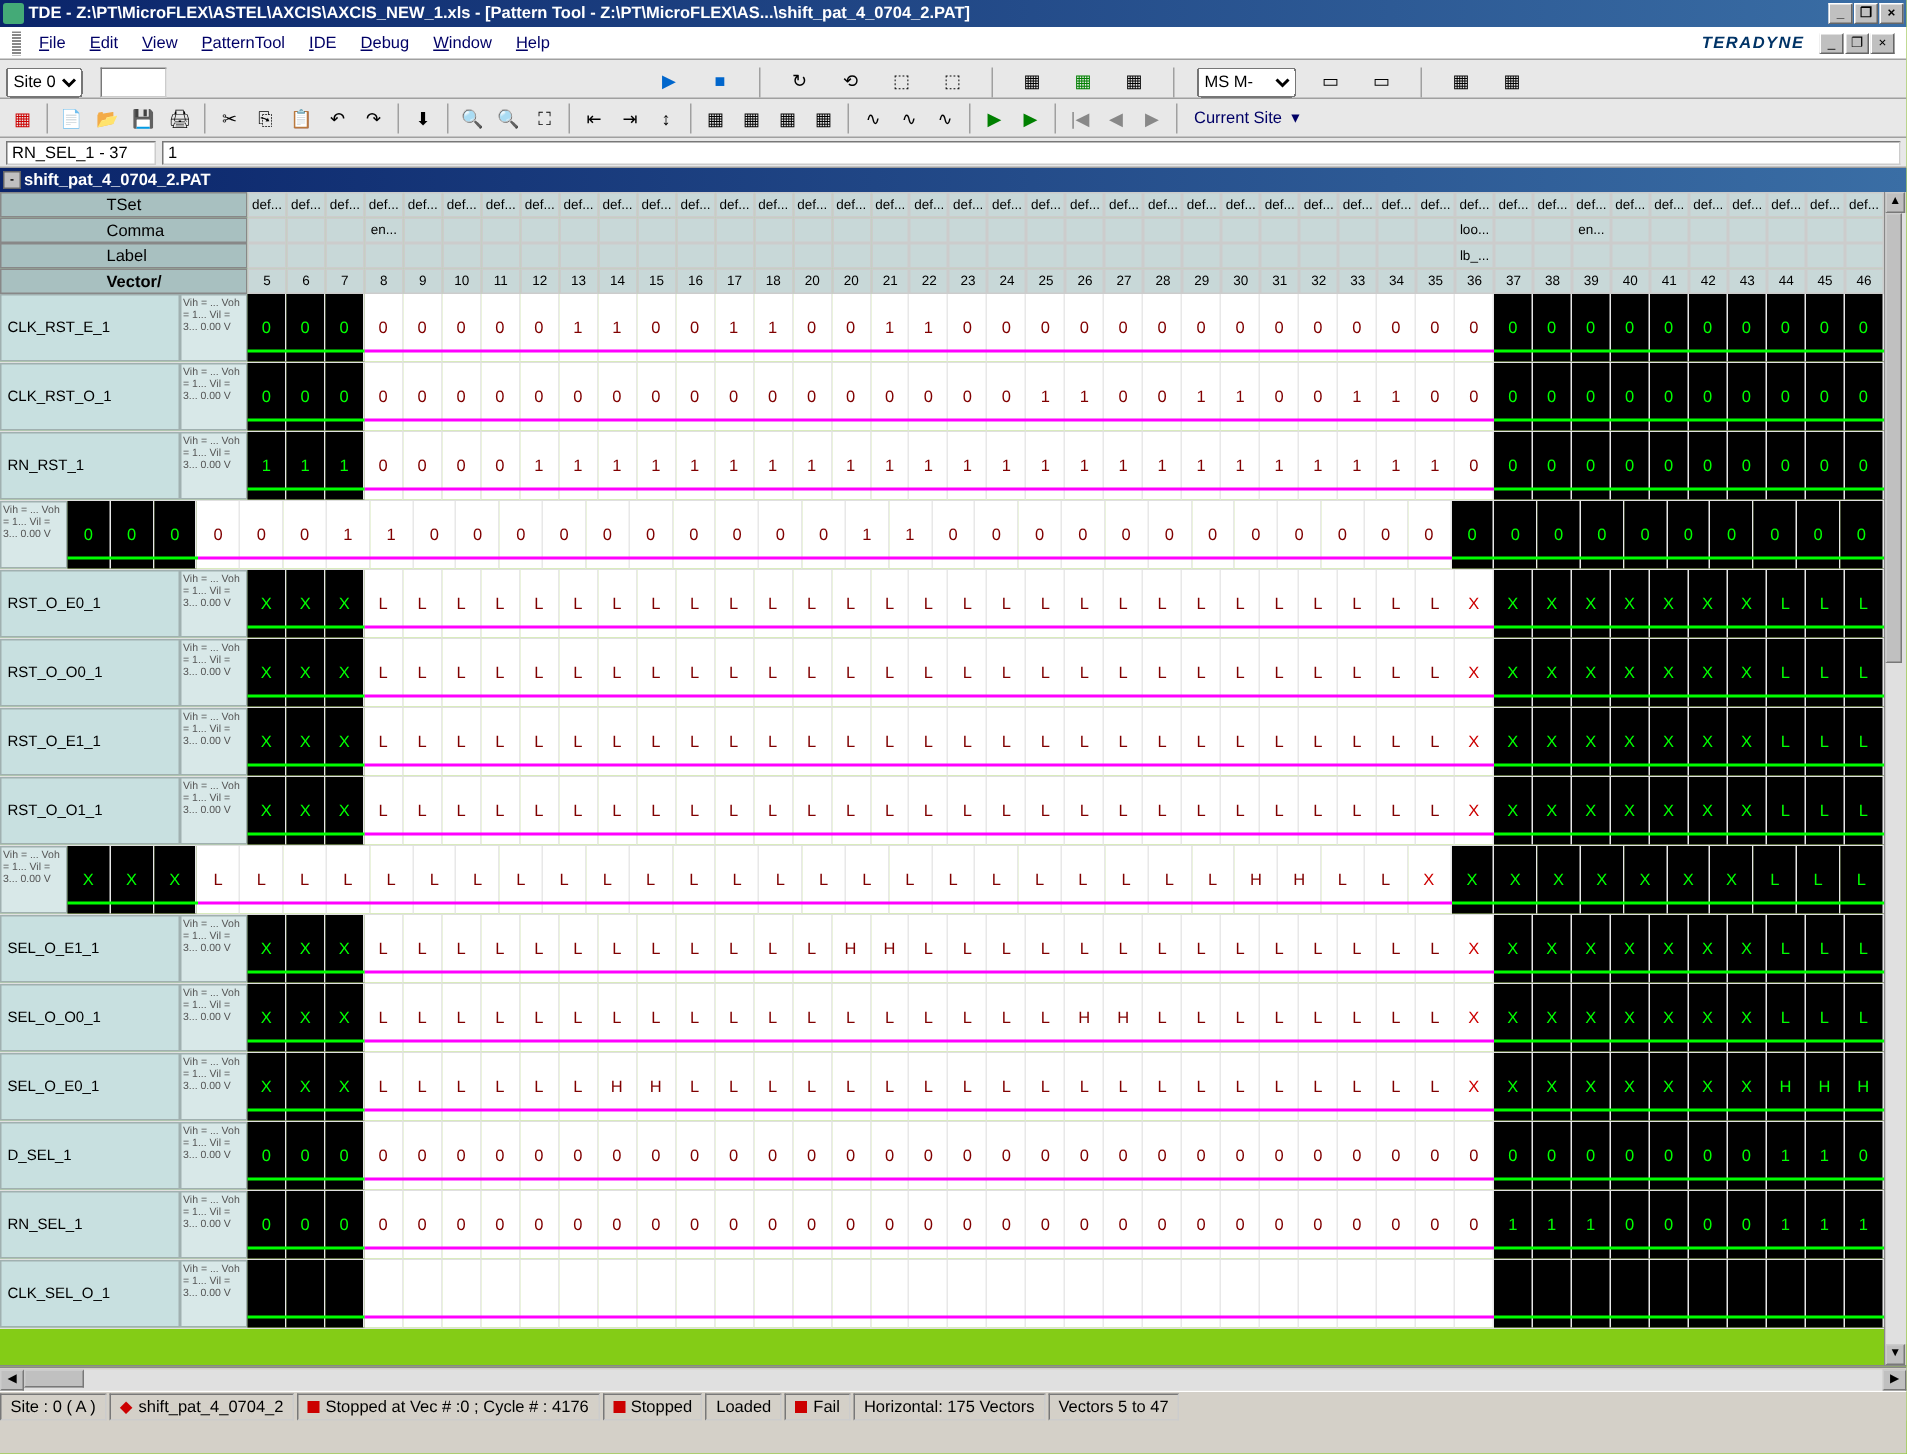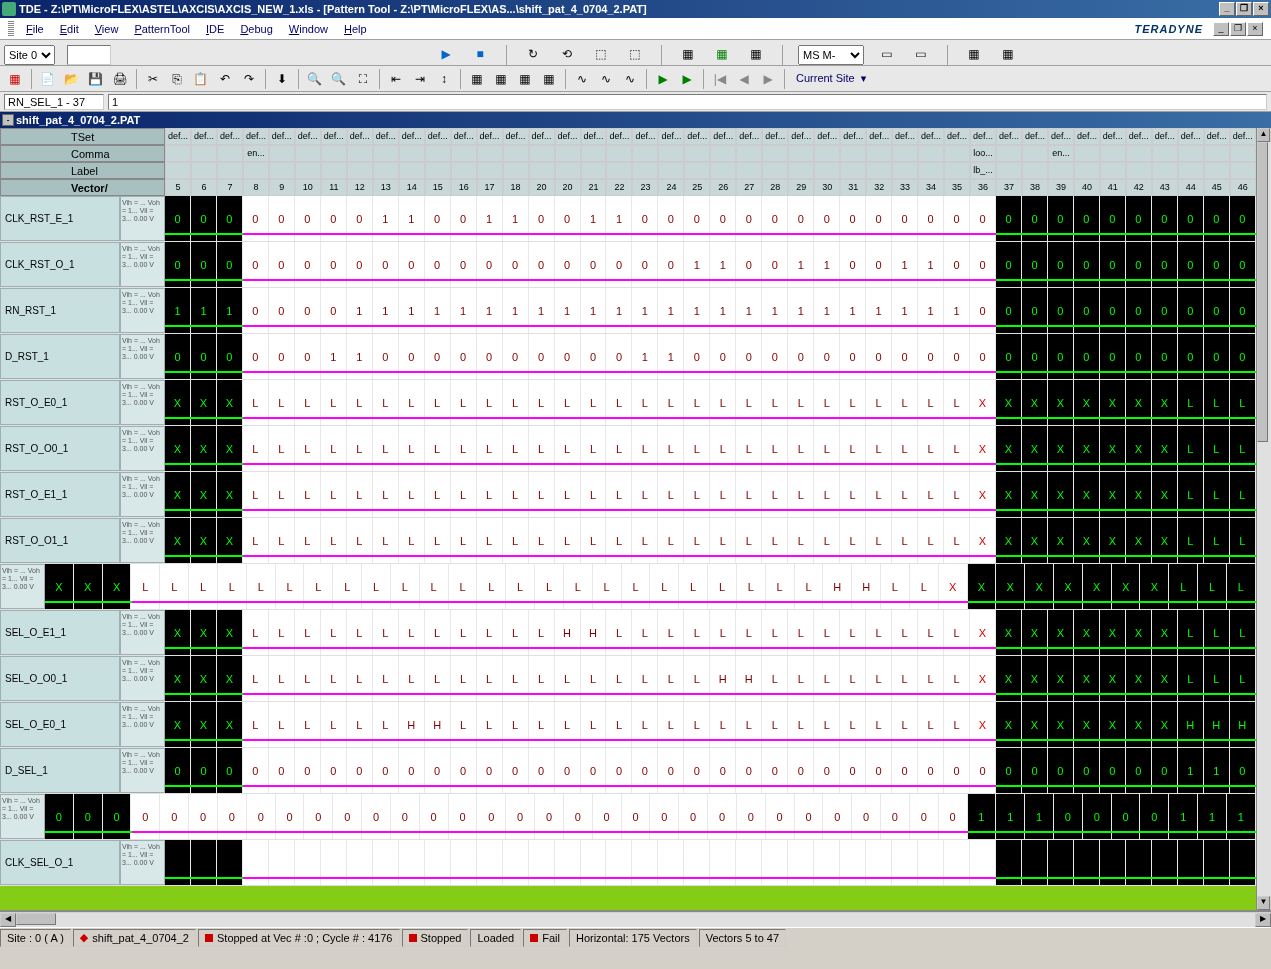--- a/index.html
+++ b/index.html
@@ -533,21 +533,20 @@
             <div class="sig-cell dark">0</div>
             <div class="sig-cell dark">0</div>
             <div class="sig-cell dark">0</div>
             <div class="sig-cell dark">0</div>
             <div class="wave-line" style="left: 7.14286%; right: 23.8095%; bottom: 6px;"></div>
             <div class="wave-line green" style="left: 76.1905%; right: 0px; bottom: 6px;"></div>
             <div class="wave-line green" style="left: 0px; width: 7.14286%; bottom: 6px;"></div>
           </div>
         </div>
         <div class="sig-row">
-          <div class="sig-label">D_RST_1</div>
           <div class="sig-params">Vih = ...
 Voh = 1...
 Vil = 3...
 0.00 V</div>
           <div class="sig-cells">
             <div class="sig-cell dark">0</div>
             <div class="sig-cell dark">0</div>
             <div class="sig-cell dark">0</div>
             <div class="sig-cell light">0</div>
             <div class="sig-cell light">0</div>
@@ -1072,20 +1071,21 @@
             <div class="sig-cell dark">0</div>
             <div class="sig-cell dark one">1</div>
             <div class="sig-cell dark one">1</div>
             <div class="sig-cell dark">0</div>
             <div class="wave-line" style="left: 7.14286%; right: 23.8095%; bottom: 6px;"></div>
             <div class="wave-line green" style="left: 76.1905%; right: 0px; bottom: 6px;"></div>
             <div class="wave-line green" style="left: 0px; width: 7.14286%; bottom: 6px;"></div>
           </div>
         </div>
         <div class="sig-row">
+          <div class="sig-label">RN_SEL_1</div>
           <div class="sig-params">Vih = ...
 Voh = 1...
 Vil = 3...
 0.00 V</div>
           <div class="sig-cells">
             <div class="sig-cell dark">0</div>
             <div class="sig-cell dark">0</div>
             <div class="sig-cell dark">0</div>
             <div class="sig-cell light">0</div>
             <div class="sig-cell light">0</div>

